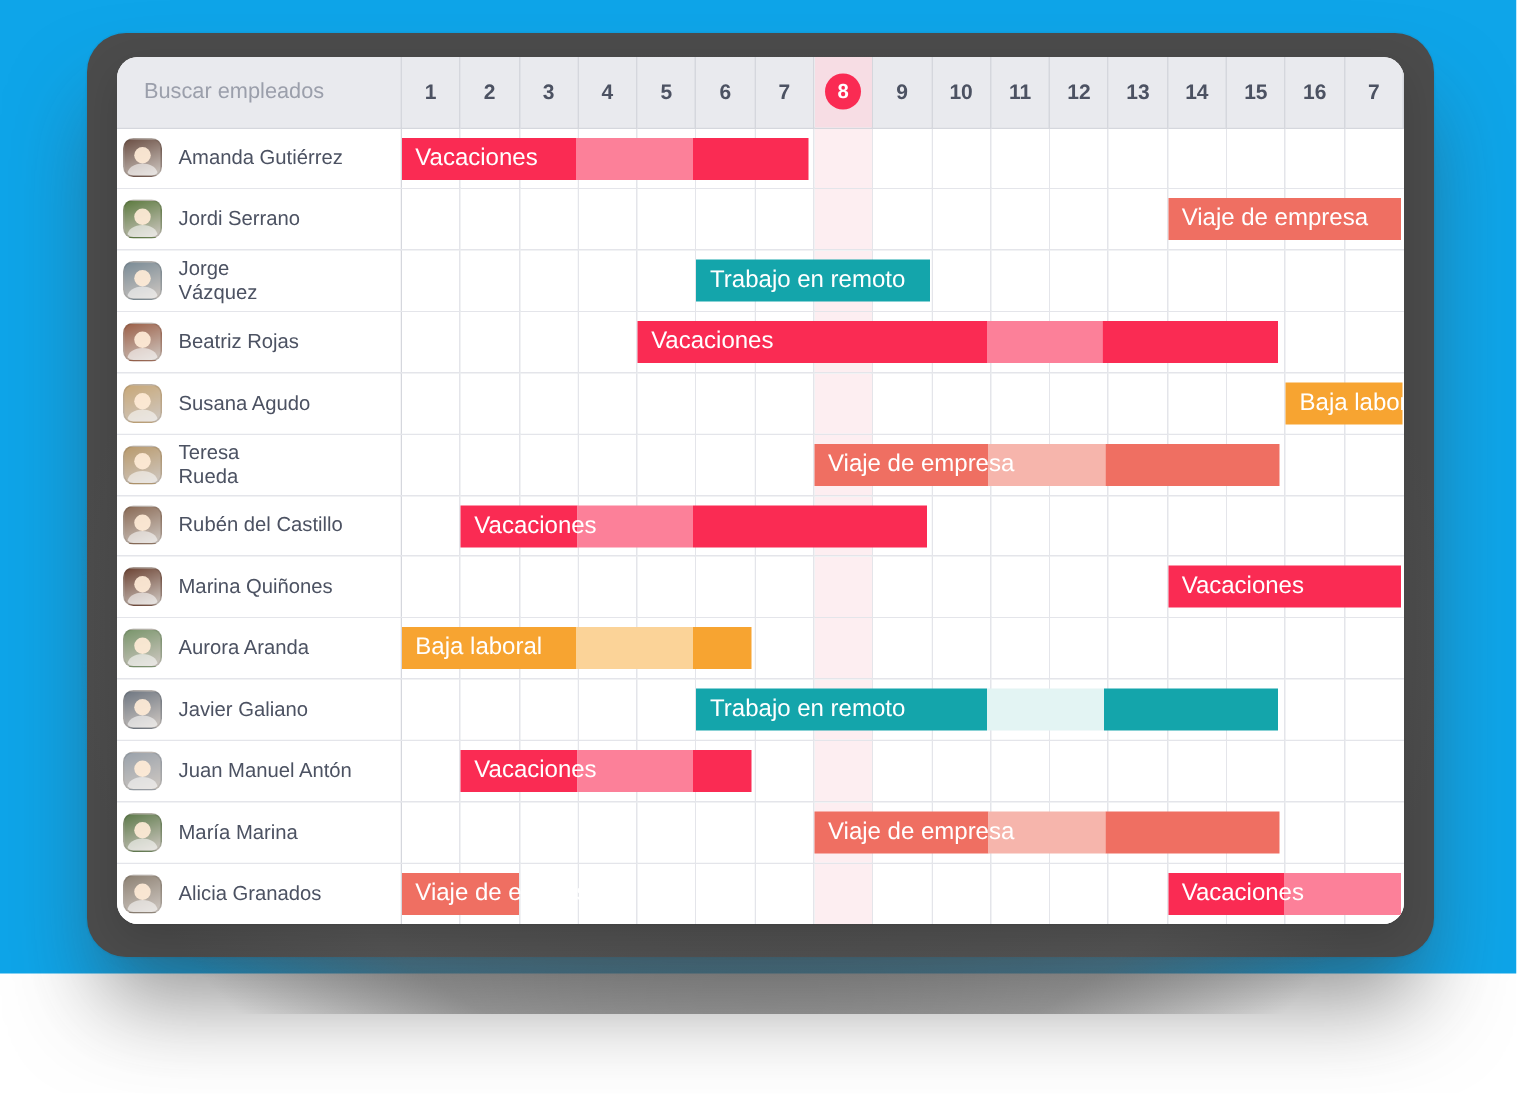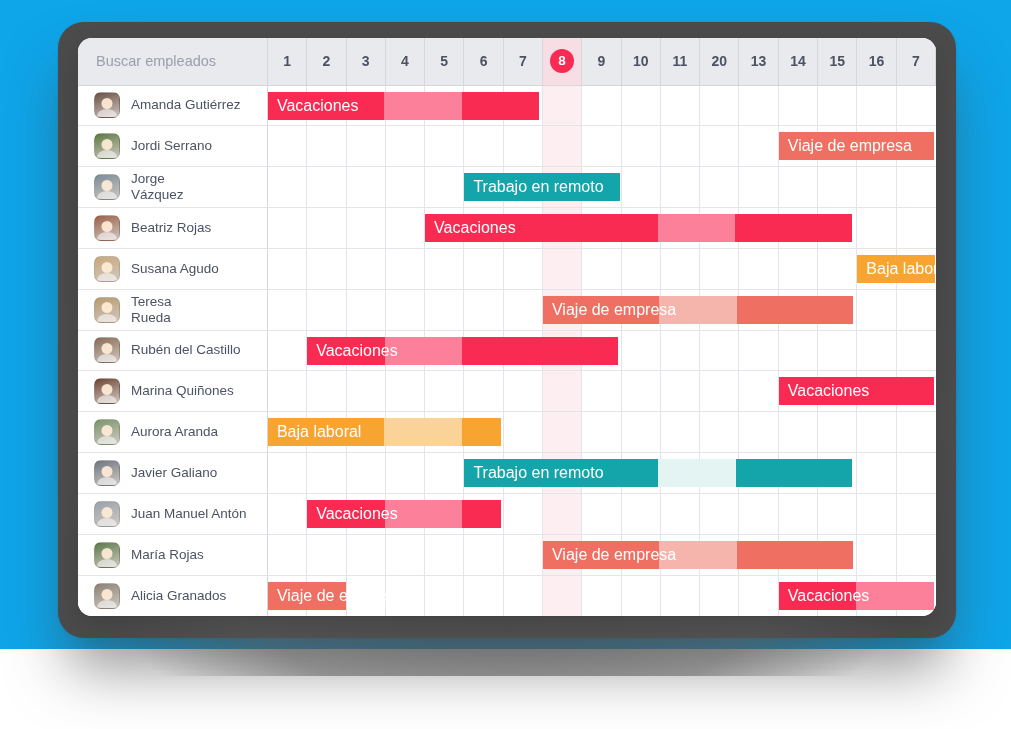--- a/index.html
+++ b/index.html
@@ -96,21 +96,21 @@
     height: 40px;
     border-right: 1px solid #e4e5ea;
     border-bottom: 1px solid #e4e5ea;
     padding: 0;
     position: relative;
     background: #ffffff;
   }
   tbody td.today-cell { background: #fdeef1; }
   tbody td.name-cell {
     border-right: 1px solid #d5d7dd;
-    padding-left: 16px;
+    padding-left: 4px;
     vertical-align: middle;
   }
   tbody tr:last-child td { border-bottom: none; }
   tbody td:last-child { border-right: none; }
 
   .emp {
     display: flex;
     align-items: center;
     gap: 11px;
   }
@@ -204,21 +204,21 @@
             <th>2</th>
             <th>3</th>
             <th>4</th>
             <th>5</th>
             <th>6</th>
             <th>7</th>
             <th class="today-head"><span class="today-pill">8</span></th>
             <th>9</th>
             <th>10</th>
             <th>11</th>
-            <th>20</th>
+            <th>12</th>
             <th>13</th>
             <th>14</th>
             <th>15</th>
             <th>16</th>
             <th>7</th>
           </tr>
       </thead>
       <tbody>
           <tr>
             <td class="name-cell">
@@ -599,21 +599,21 @@
             <td></td>
             <td></td>
           </tr>
           <tr>
             <td class="name-cell">
               <div class="emp">
                 <div class="avatar" style="background: linear-gradient(160deg, rgb(93, 122, 74) 0%, rgb(207, 200, 194) 100%);">
                   <span class="head"></span>
                   <span class="body"></span>
                 </div>
-                <span class="emp-name">María Rojas</span>
+                <span class="emp-name">María Marina</span>
               </div>
             </td>
             <td></td>
             <td></td>
             <td></td>
             <td></td>
             <td></td>
             <td></td>
             <td></td>
             <td class="today-cell">

